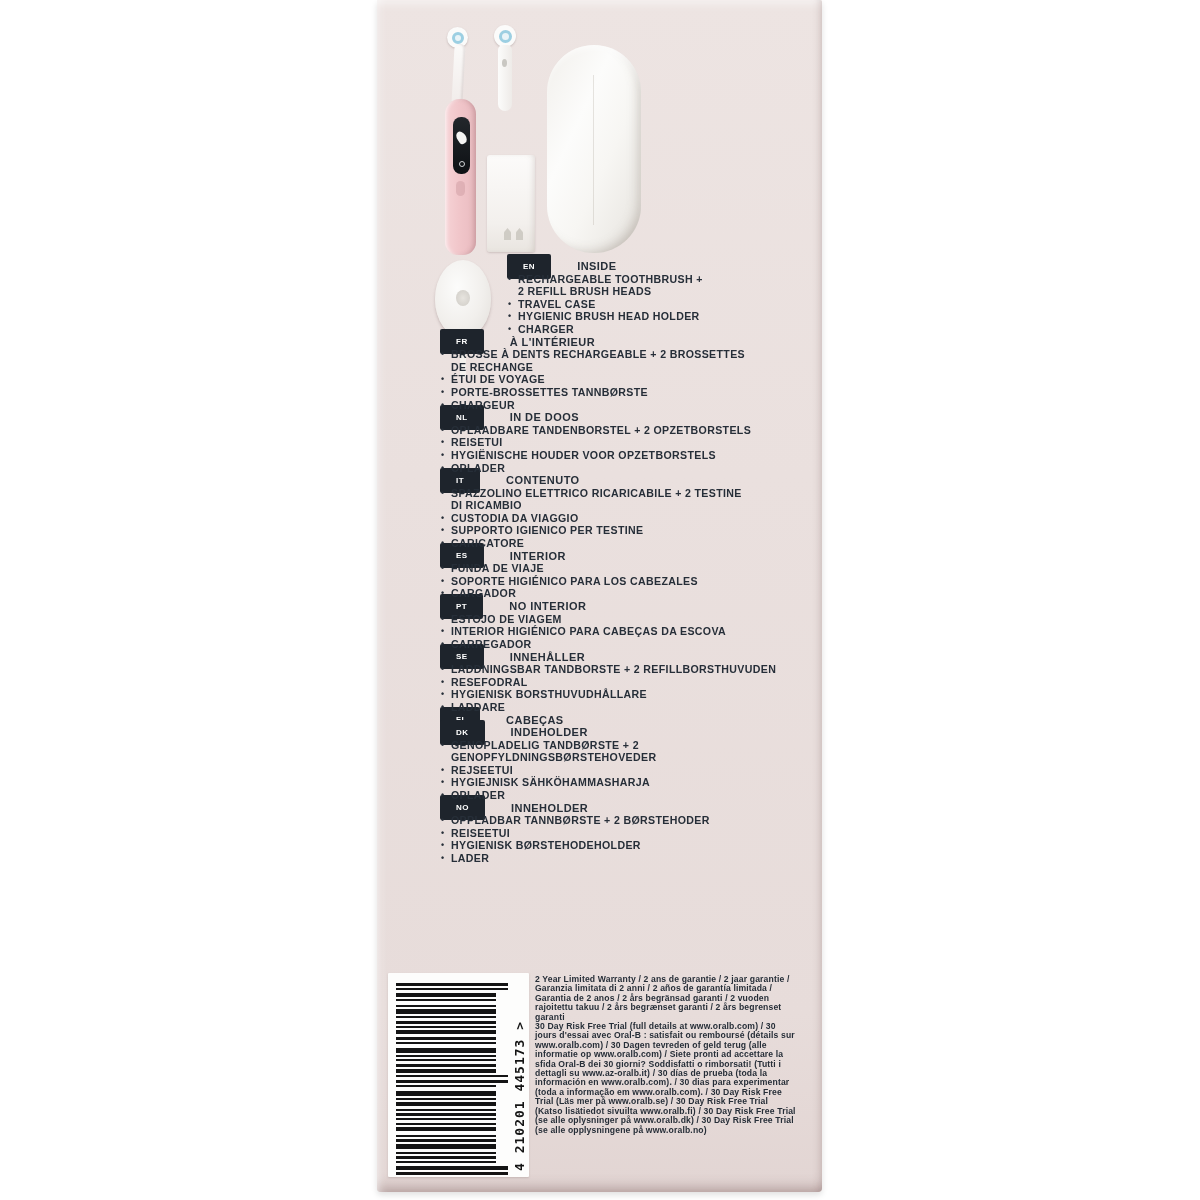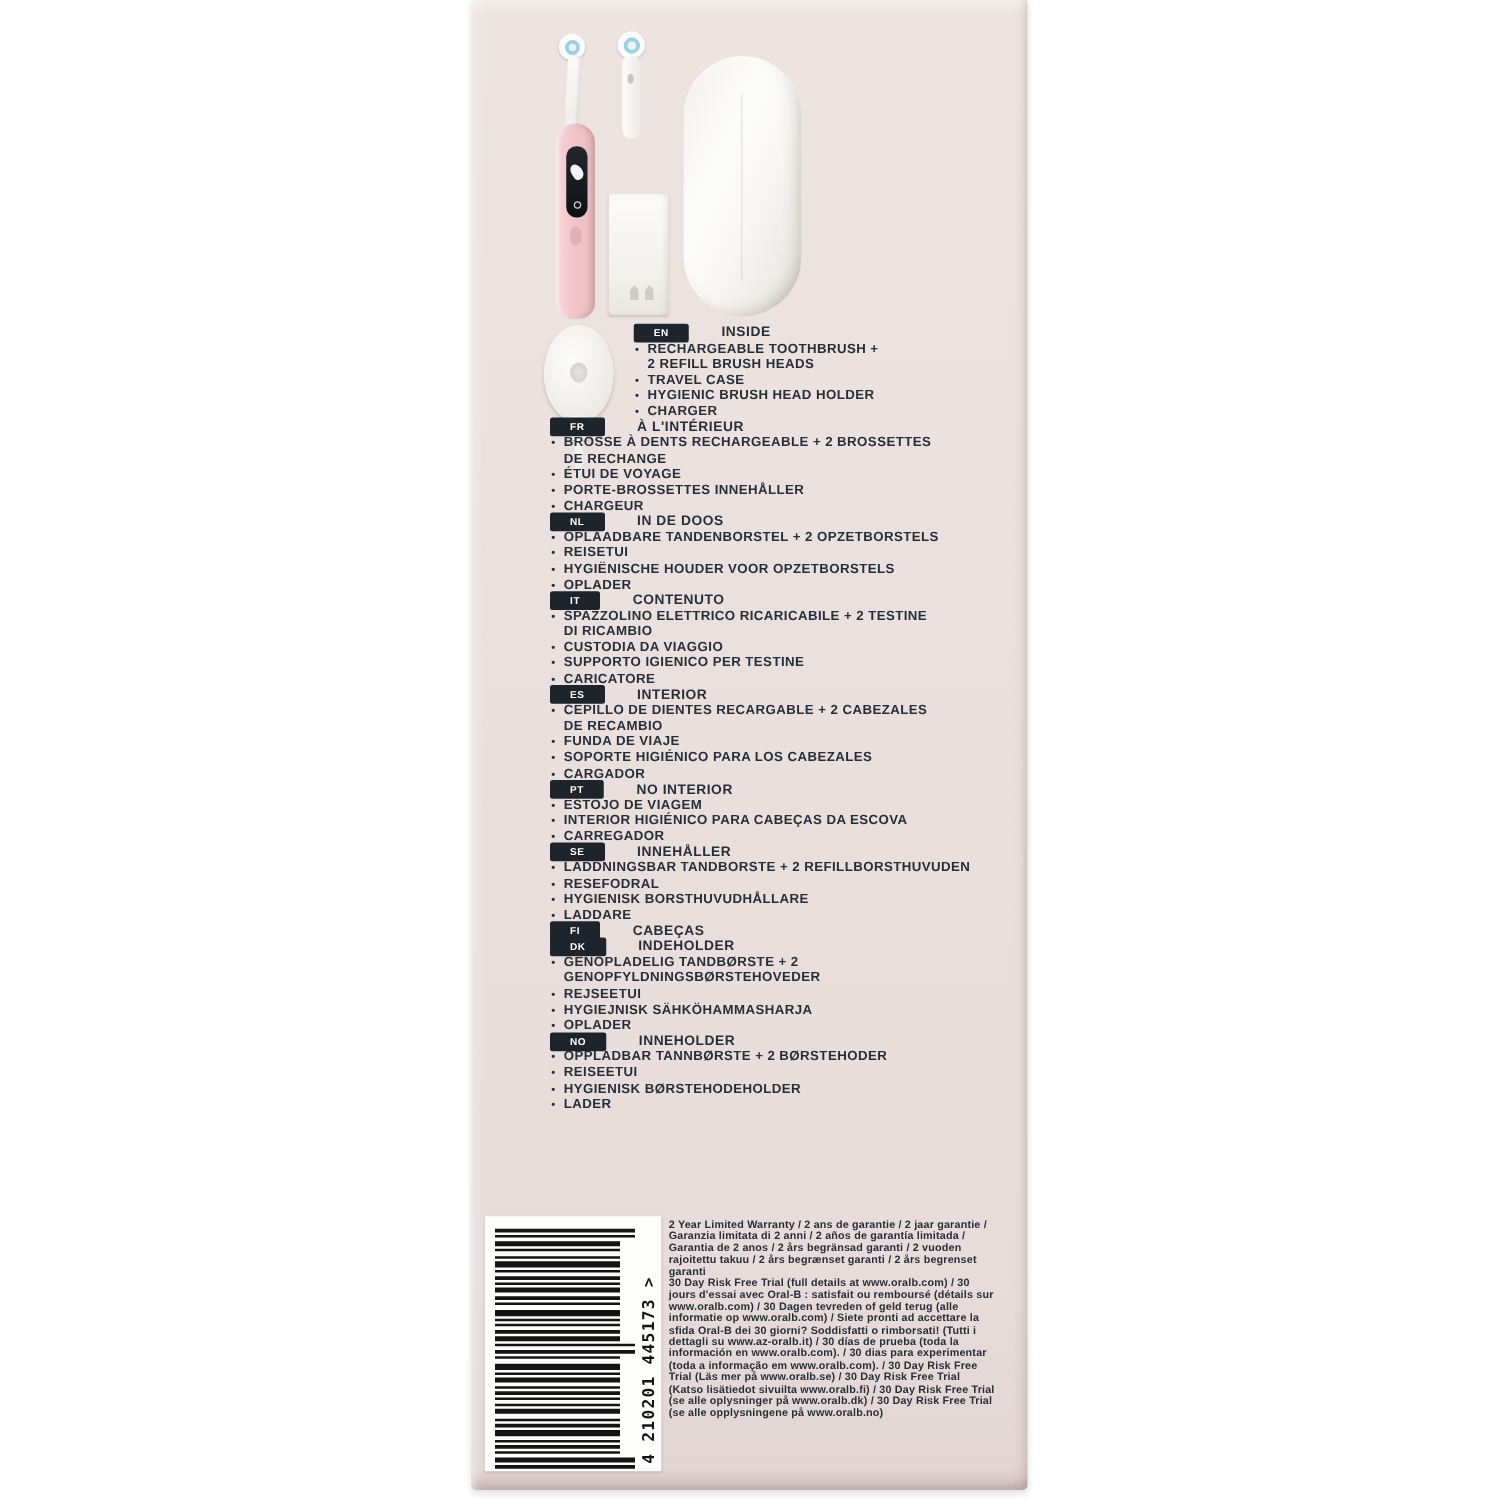--- a/index.html
+++ b/index.html
@@ -138,21 +138,21 @@
   
   .sections {
     position: absolute; left: 63px; top: 260px; width: 348px;
     color: #262e38;
   }
   .section { margin: 0; }
   .section.indent { margin-left: 67px; }
   .sec-head { display: flex; align-items: center; height: 12.6px; }
   .lang-badge {
     display: inline-flex; align-items: center; justify-content: center;
-    min-width: 21px; height: 15px; padding: 0 16px;
+    min-width: 21px; height: 25px; padding: 0 16px;
     background: #1e242c; color: #ffffff;
     font-size: 8px; font-weight: bold; letter-spacing: 0.5px;
     border-radius: 2px; margin-right: 6px; flex: 0 0 auto;
   }
   .sec-title {
     font-size: 11px; font-weight: bold; letter-spacing: 0.45px;
     white-space: nowrap;
     margin-left: 20px;
   }
   .sec-list { list-style: none; }
@@ -240,21 +240,21 @@
         </div>
         <div class="section">
           <div class="sec-head">
             <span class="lang-badge">FR</span>
             <span class="sec-title">À L'INTÉRIEUR</span>
           </div>
           <ul class="sec-list">
             <li class="sec-item">BROSSE À DENTS RECHARGEABLE + 2 BROSSETTES
 DE RECHANGE</li>
             <li class="sec-item">ÉTUI DE VOYAGE</li>
-            <li class="sec-item">PORTE-BROSSETTES INNEHÅLLER</li>
+            <li class="sec-item">PORTE-BROSSETTES TANNBØRSTE</li>
             <li class="sec-item">CHARGEUR</li>
           </ul>
         </div>
         <div class="section">
           <div class="sec-head">
             <span class="lang-badge">NL</span>
             <span class="sec-title">IN DE DOOS</span>
           </div>
           <ul class="sec-list">
             <li class="sec-item">OPLAADBARE TANDENBORSTEL + 2 OPZETBORSTELS</li>
@@ -275,22 +275,20 @@
             <li class="sec-item">SUPPORTO IGIENICO PER TESTINE</li>
             <li class="sec-item">CARICATORE</li>
           </ul>
         </div>
         <div class="section">
           <div class="sec-head">
             <span class="lang-badge">ES</span>
             <span class="sec-title">INTERIOR</span>
           </div>
           <ul class="sec-list">
-            <li class="sec-item">CEPILLO DE DIENTES RECARGABLE + 2 CABEZALES
-DE RECAMBIO</li>
             <li class="sec-item">FUNDA DE VIAJE</li>
             <li class="sec-item">SOPORTE HIGIÉNICO PARA LOS CABEZALES</li>
             <li class="sec-item">CARGADOR</li>
           </ul>
         </div>
         <div class="section">
           <div class="sec-head">
             <span class="lang-badge">PT</span>
             <span class="sec-title">NO INTERIOR</span>
           </div>

